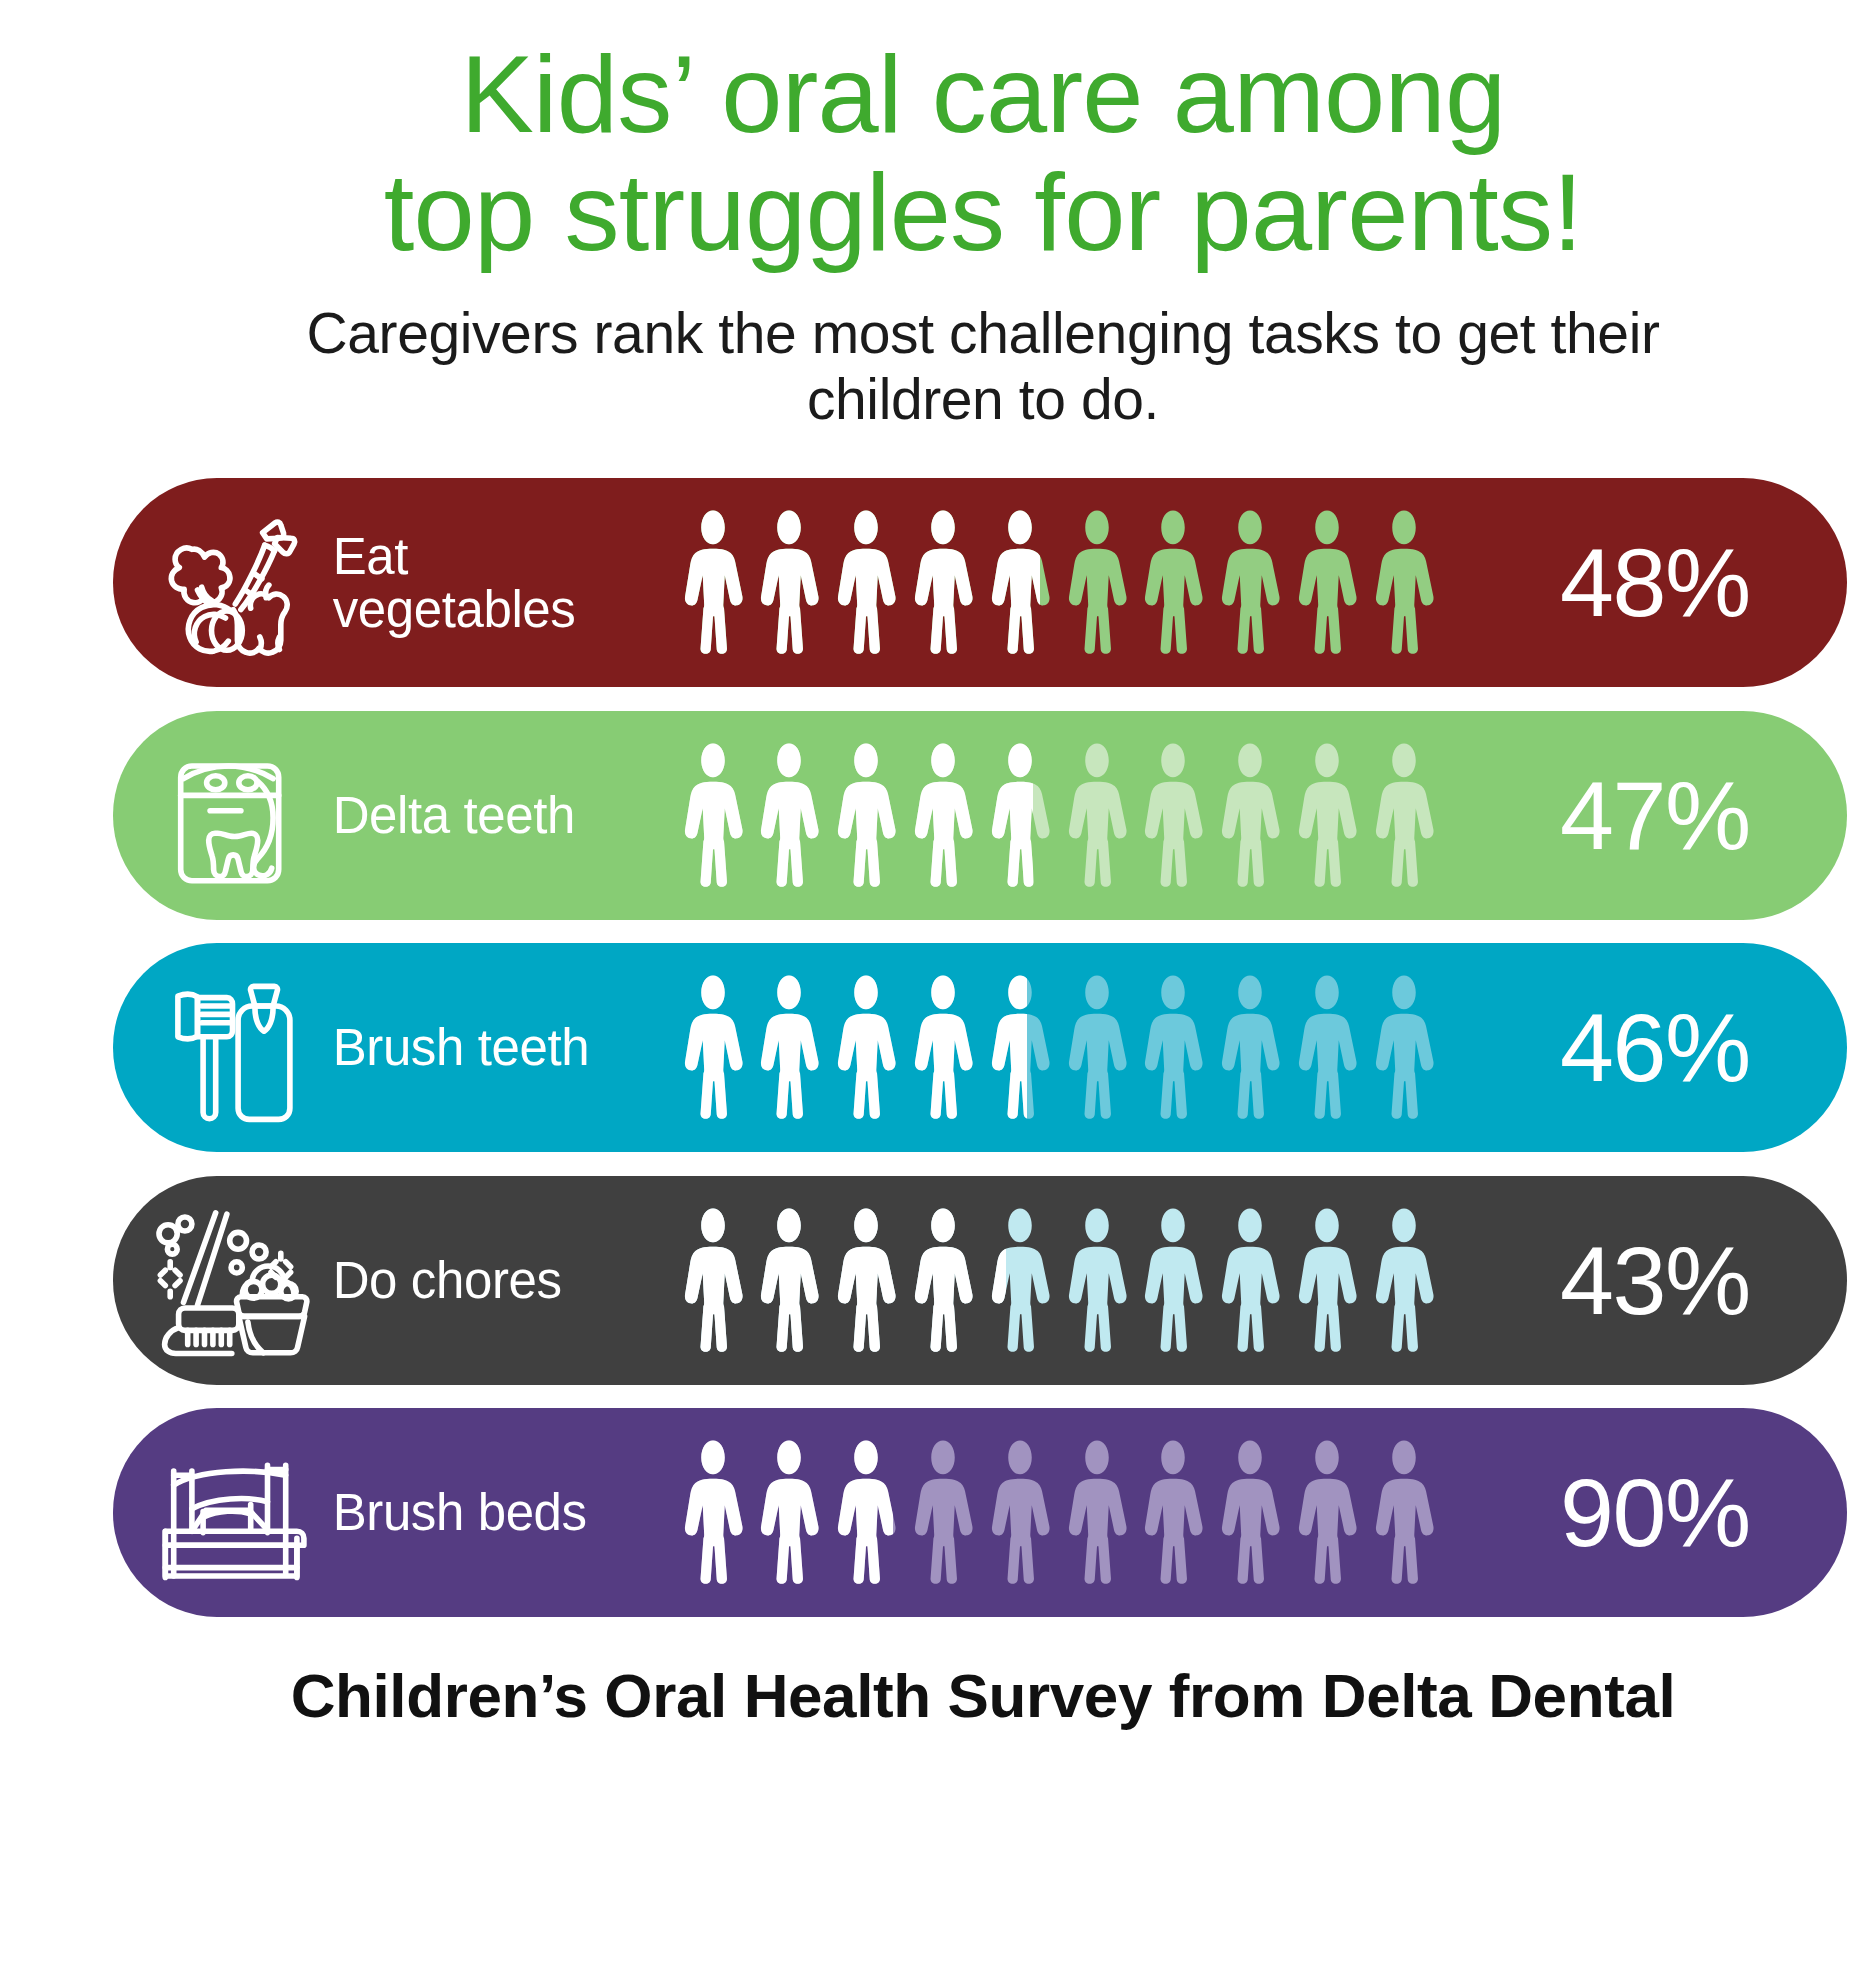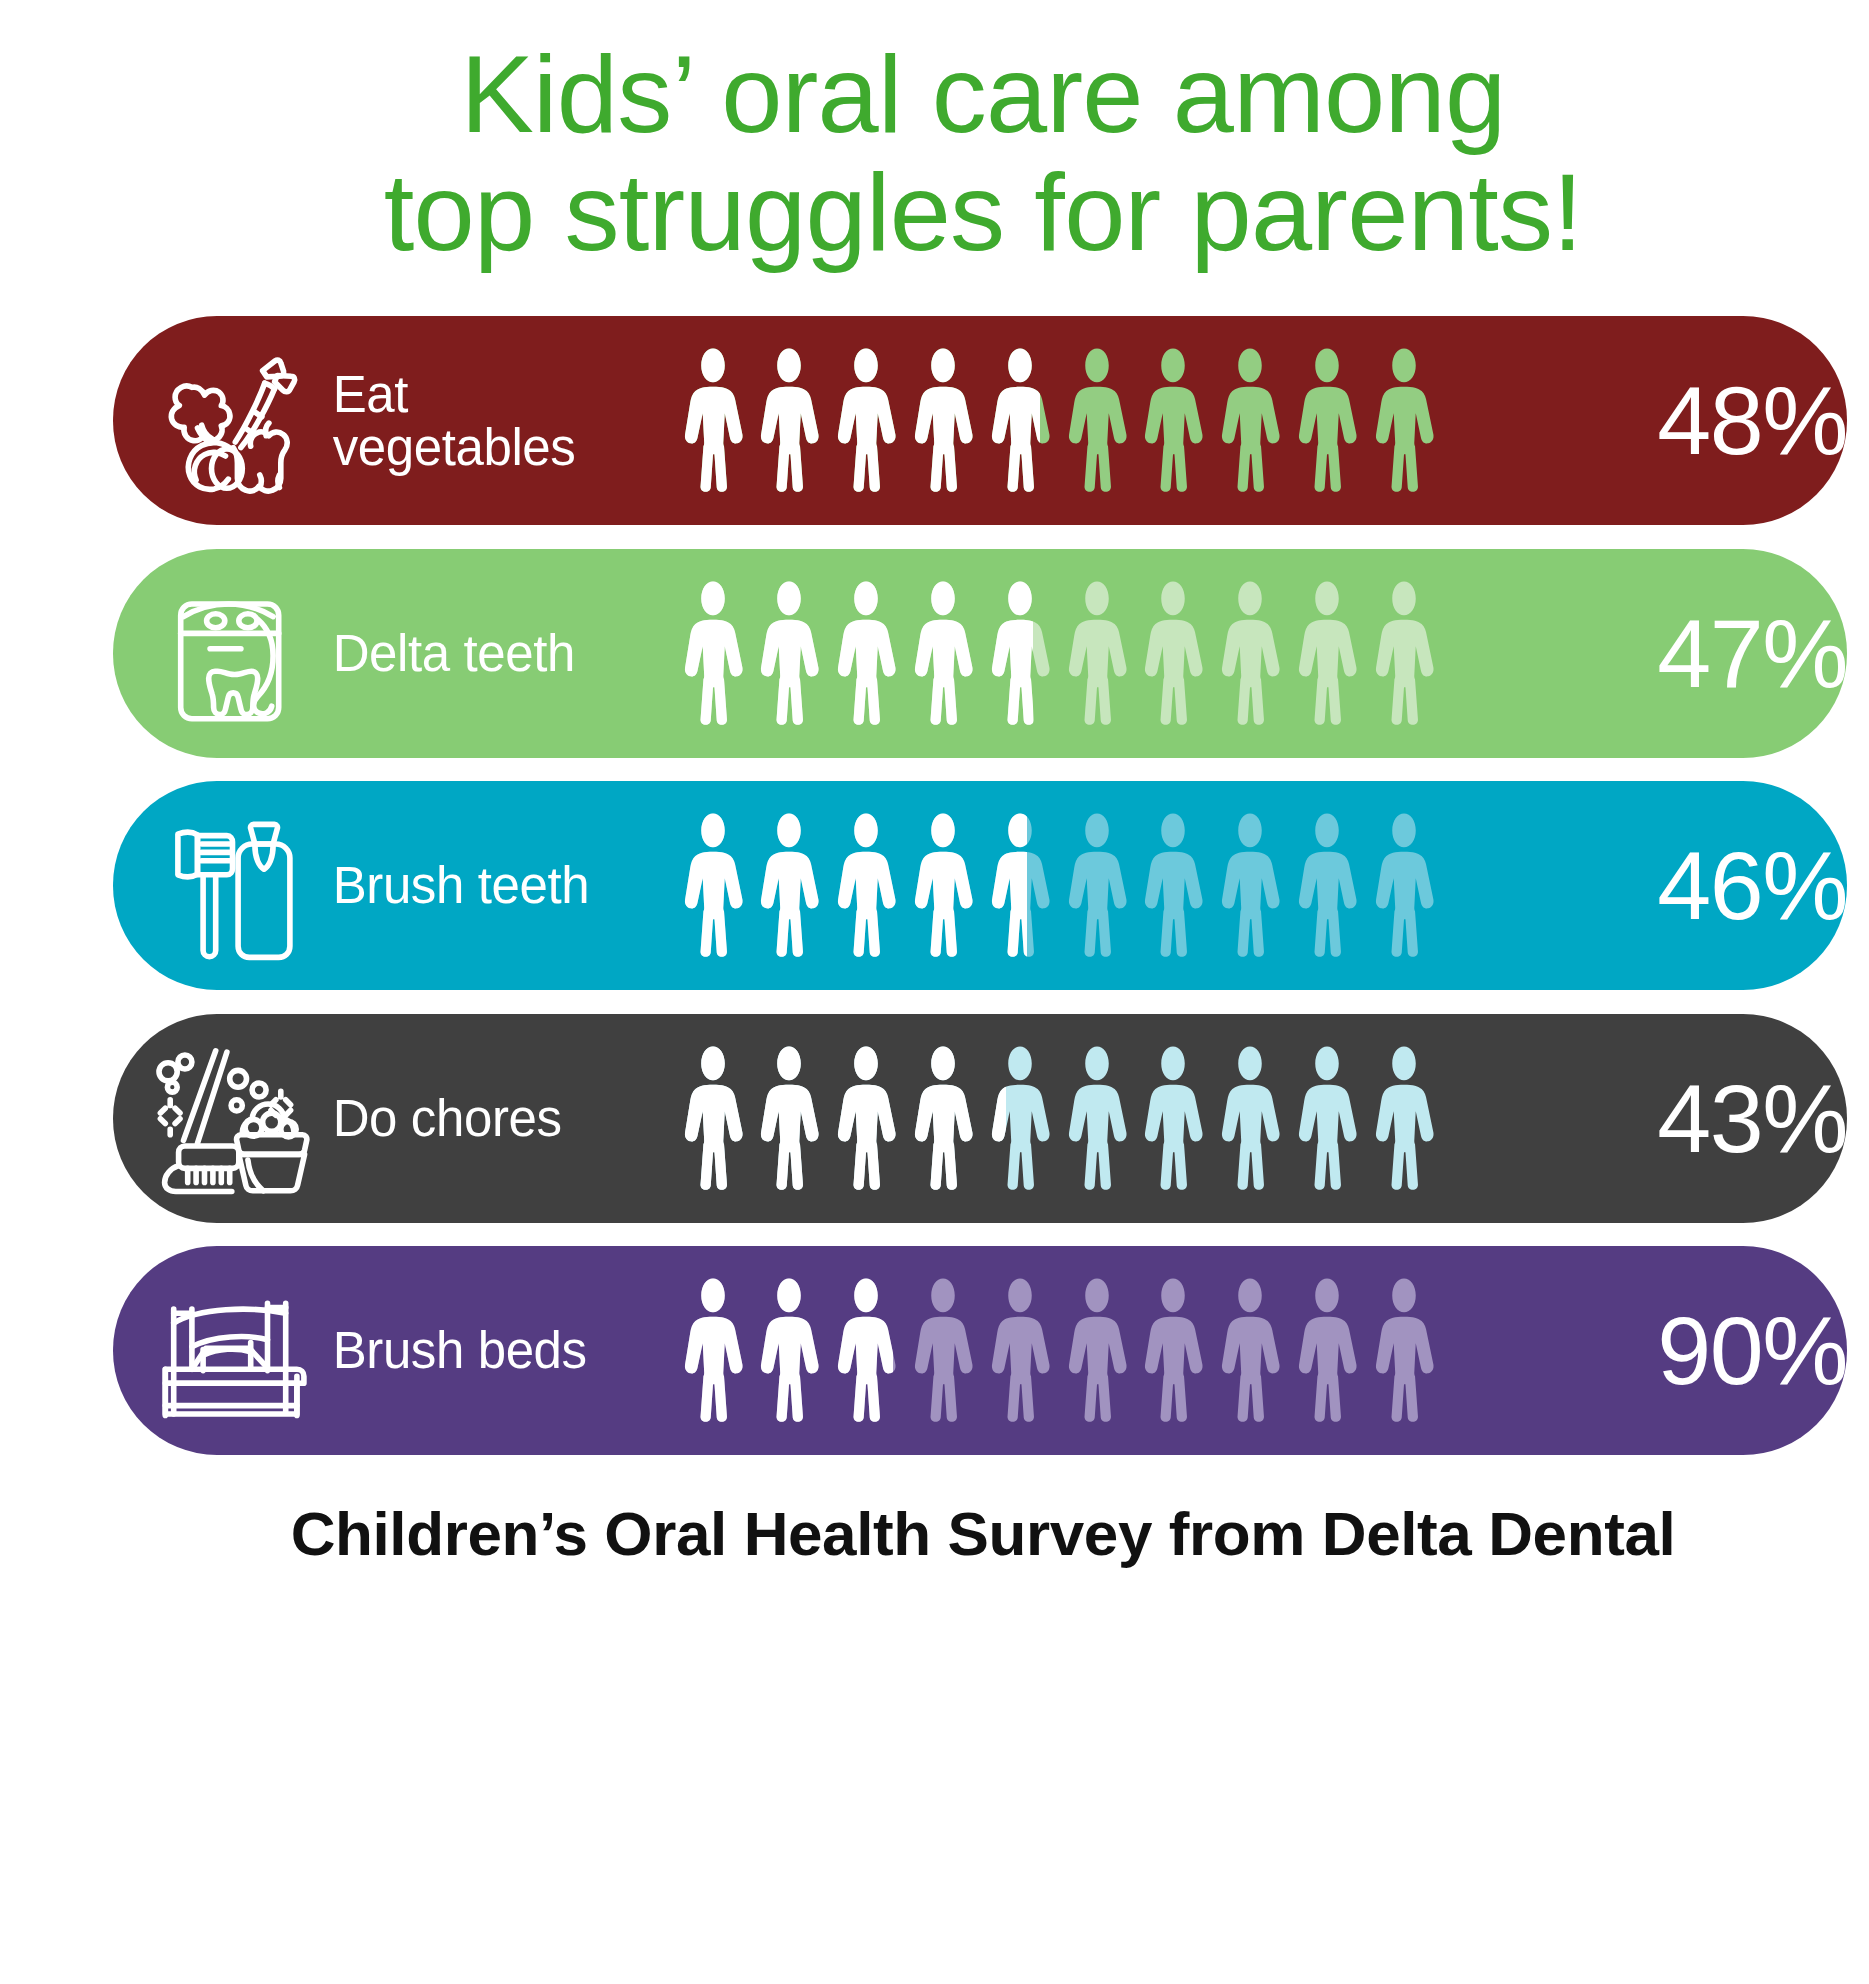--- a/index.html
+++ b/index.html
@@ -127,21 +127,21 @@
   }
   .person .base svg path { fill: currentColor; }
   .person .fill svg path { fill: #ffffff; }
 
   
   .bar-pct {
     flex: 1 1 auto;
     color: #ffffff;
     font-size: 97px;
     font-weight: 400;
-    text-align: right;
+    text-align: center;
     padding-left: 25px;
     letter-spacing: -1.5px;
     line-height: 1;
   }
 
   
   .footer {
     margin-top: 43px;
     color: #111111;
     font-size: 62px;
@@ -152,20 +152,21 @@
   }
 </style>
 </head>
 <body>
 
 <div class="infographic">
 
   <div class="header">
     <h1 class="title" style="color: rgb(63, 170, 46);">Kids’ oral care among
 top struggles for parents!</h1>
+    <p class="subtitle">Caregivers rank the most challenging tasks to get their children to do.</p>
   </div>
 
   <div class="bars">
       <div class="bar" style="background: #7f1d1d;">
         <div class="bar-icon">
           <svg viewBox="0 0 240 220" fill="none" stroke="#ffffff" stroke-width="8" stroke-linecap="round" stroke-linejoin="round">
       <path d="M62 62c-10-6-24 2-24 14 0 5 2 9 6 12-8 3-13 11-11 19 2 8 10 13 18 12-2 9 4 18 13 19 6 1 12-2 15-7 4 6 12 8 18 5 7-4 10-12 7-19 8-1 14-9 12-17-1-6-6-11-12-12 4-6 3-14-3-19-7-5-16-3-21 4-3-8-11-13-18-11z"></path>
       <path d="M70 120c4 9 10 16 18 21"></path>
       <path d="M76 116c2 8 7 15 14 19"></path>
       <path d="M163 38l18-14c3-2 7-1 8 3l4 12c1 4-2 7-6 7l-18 1z"></path>

